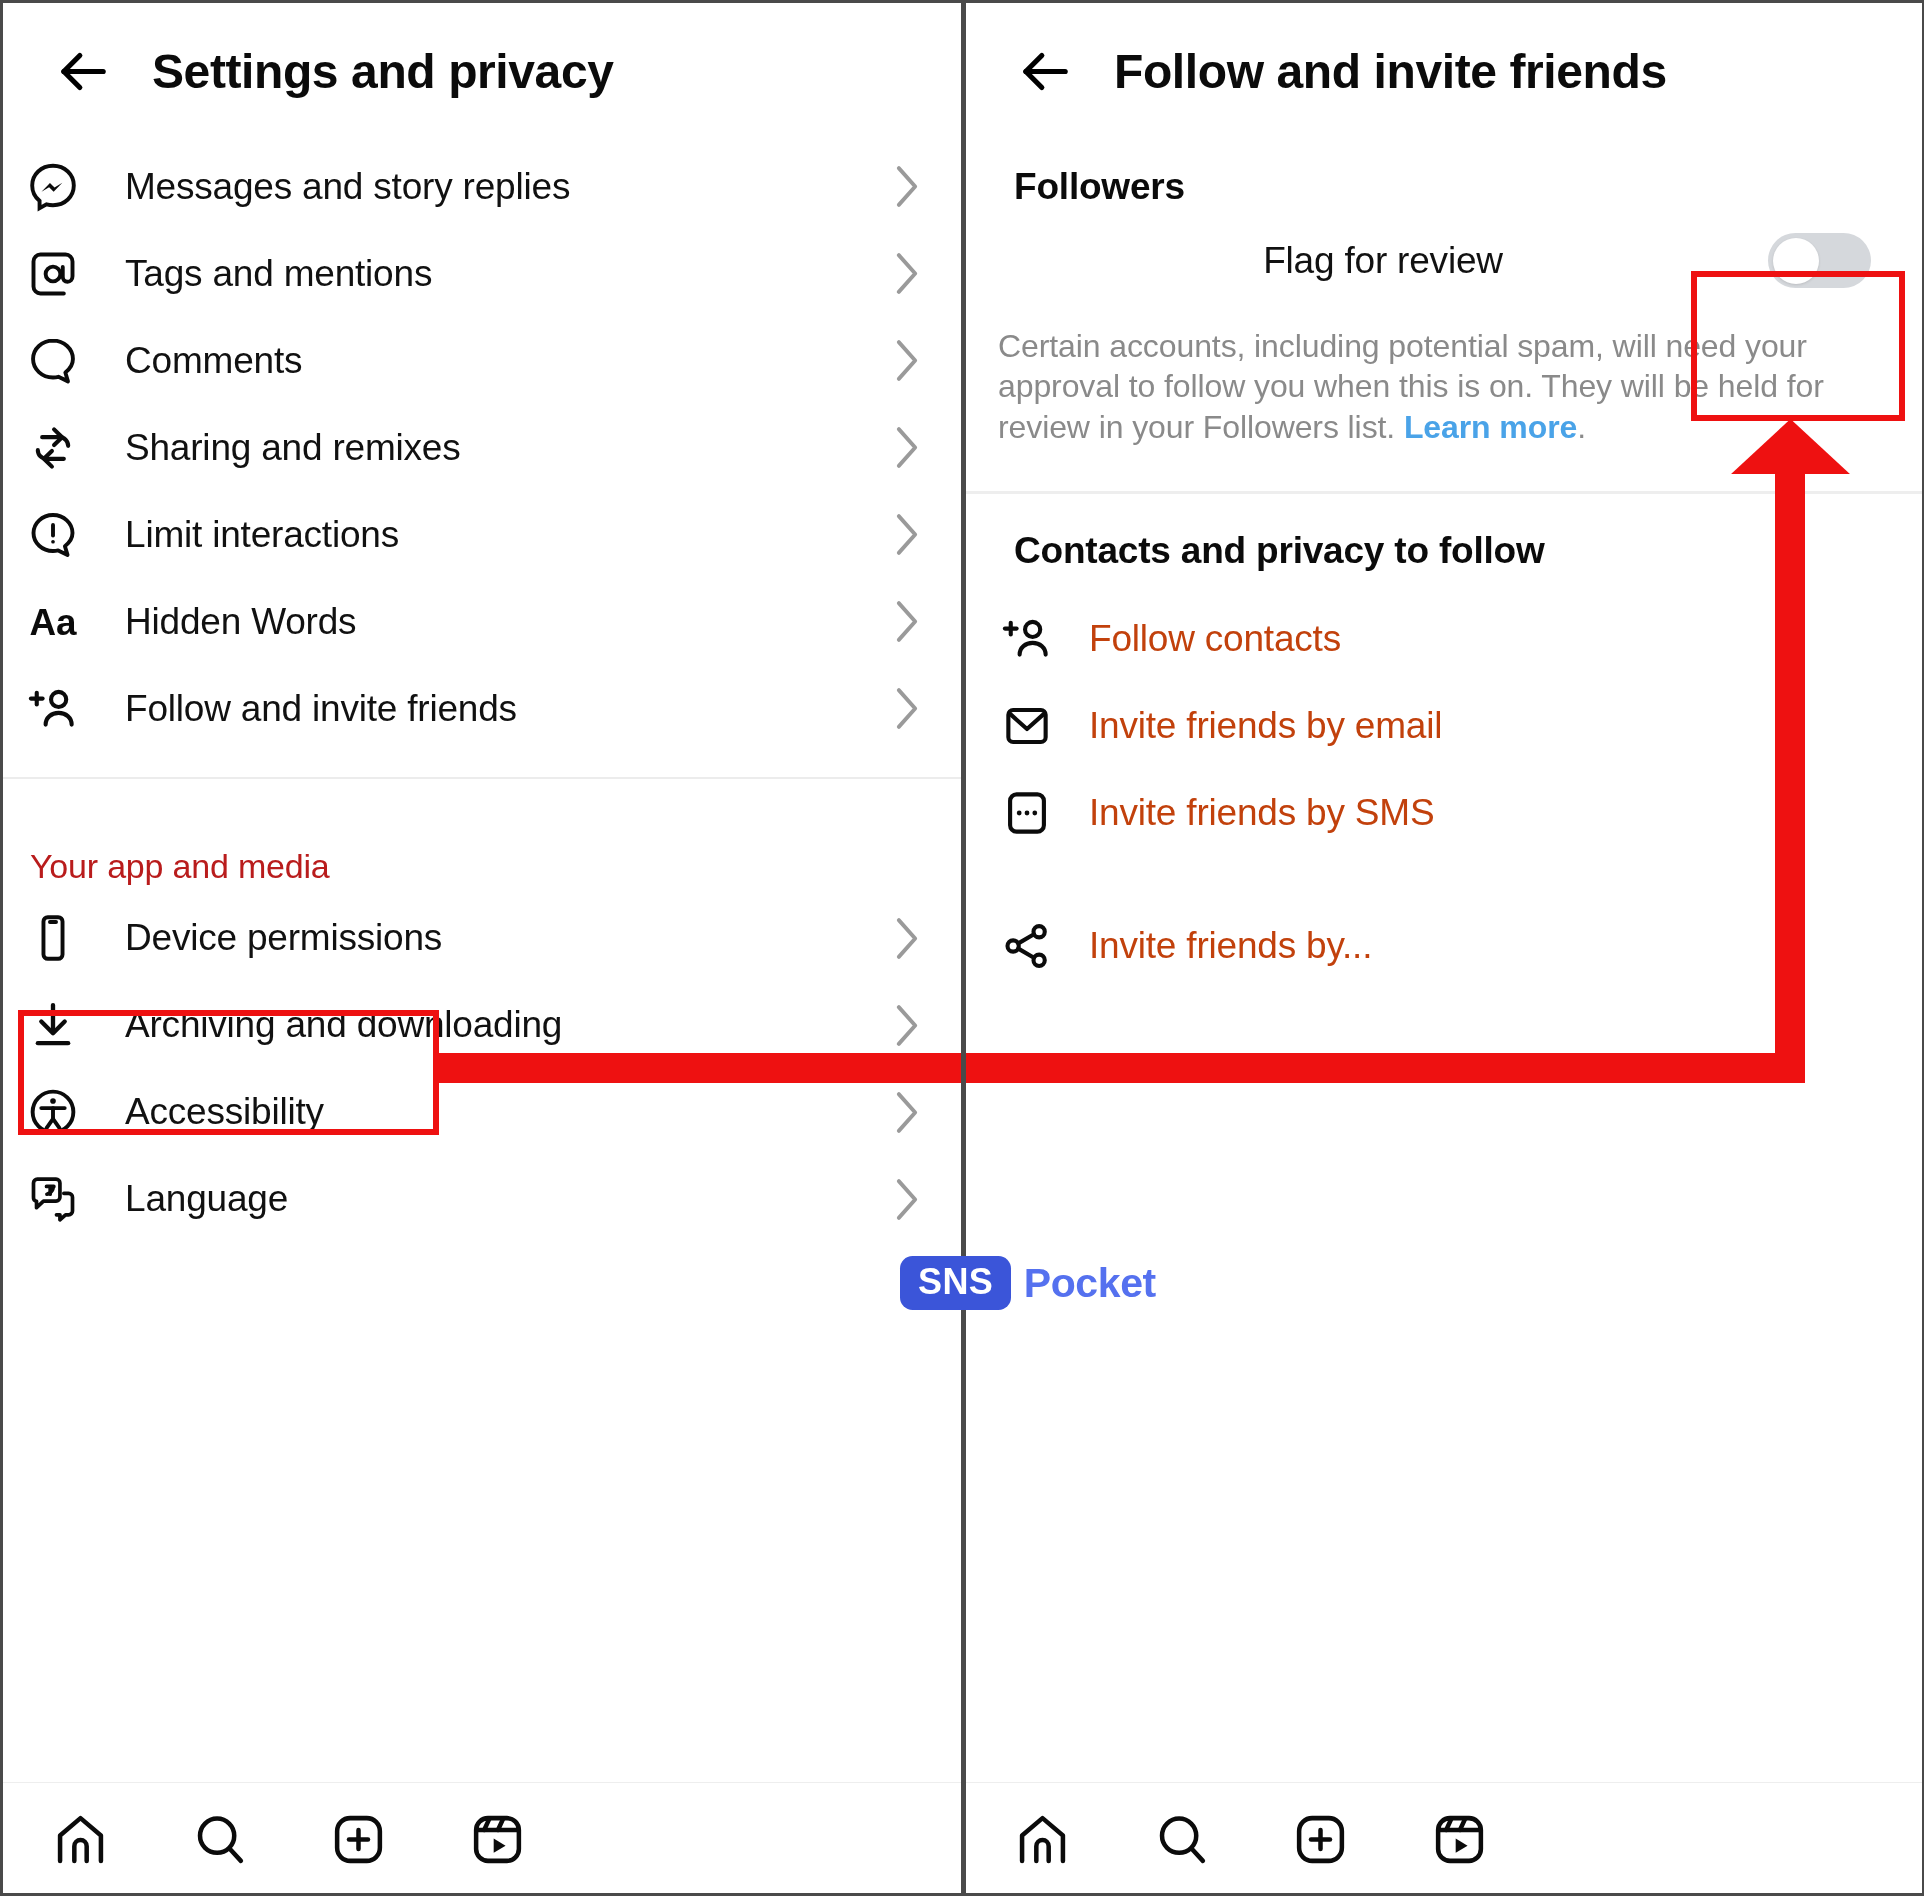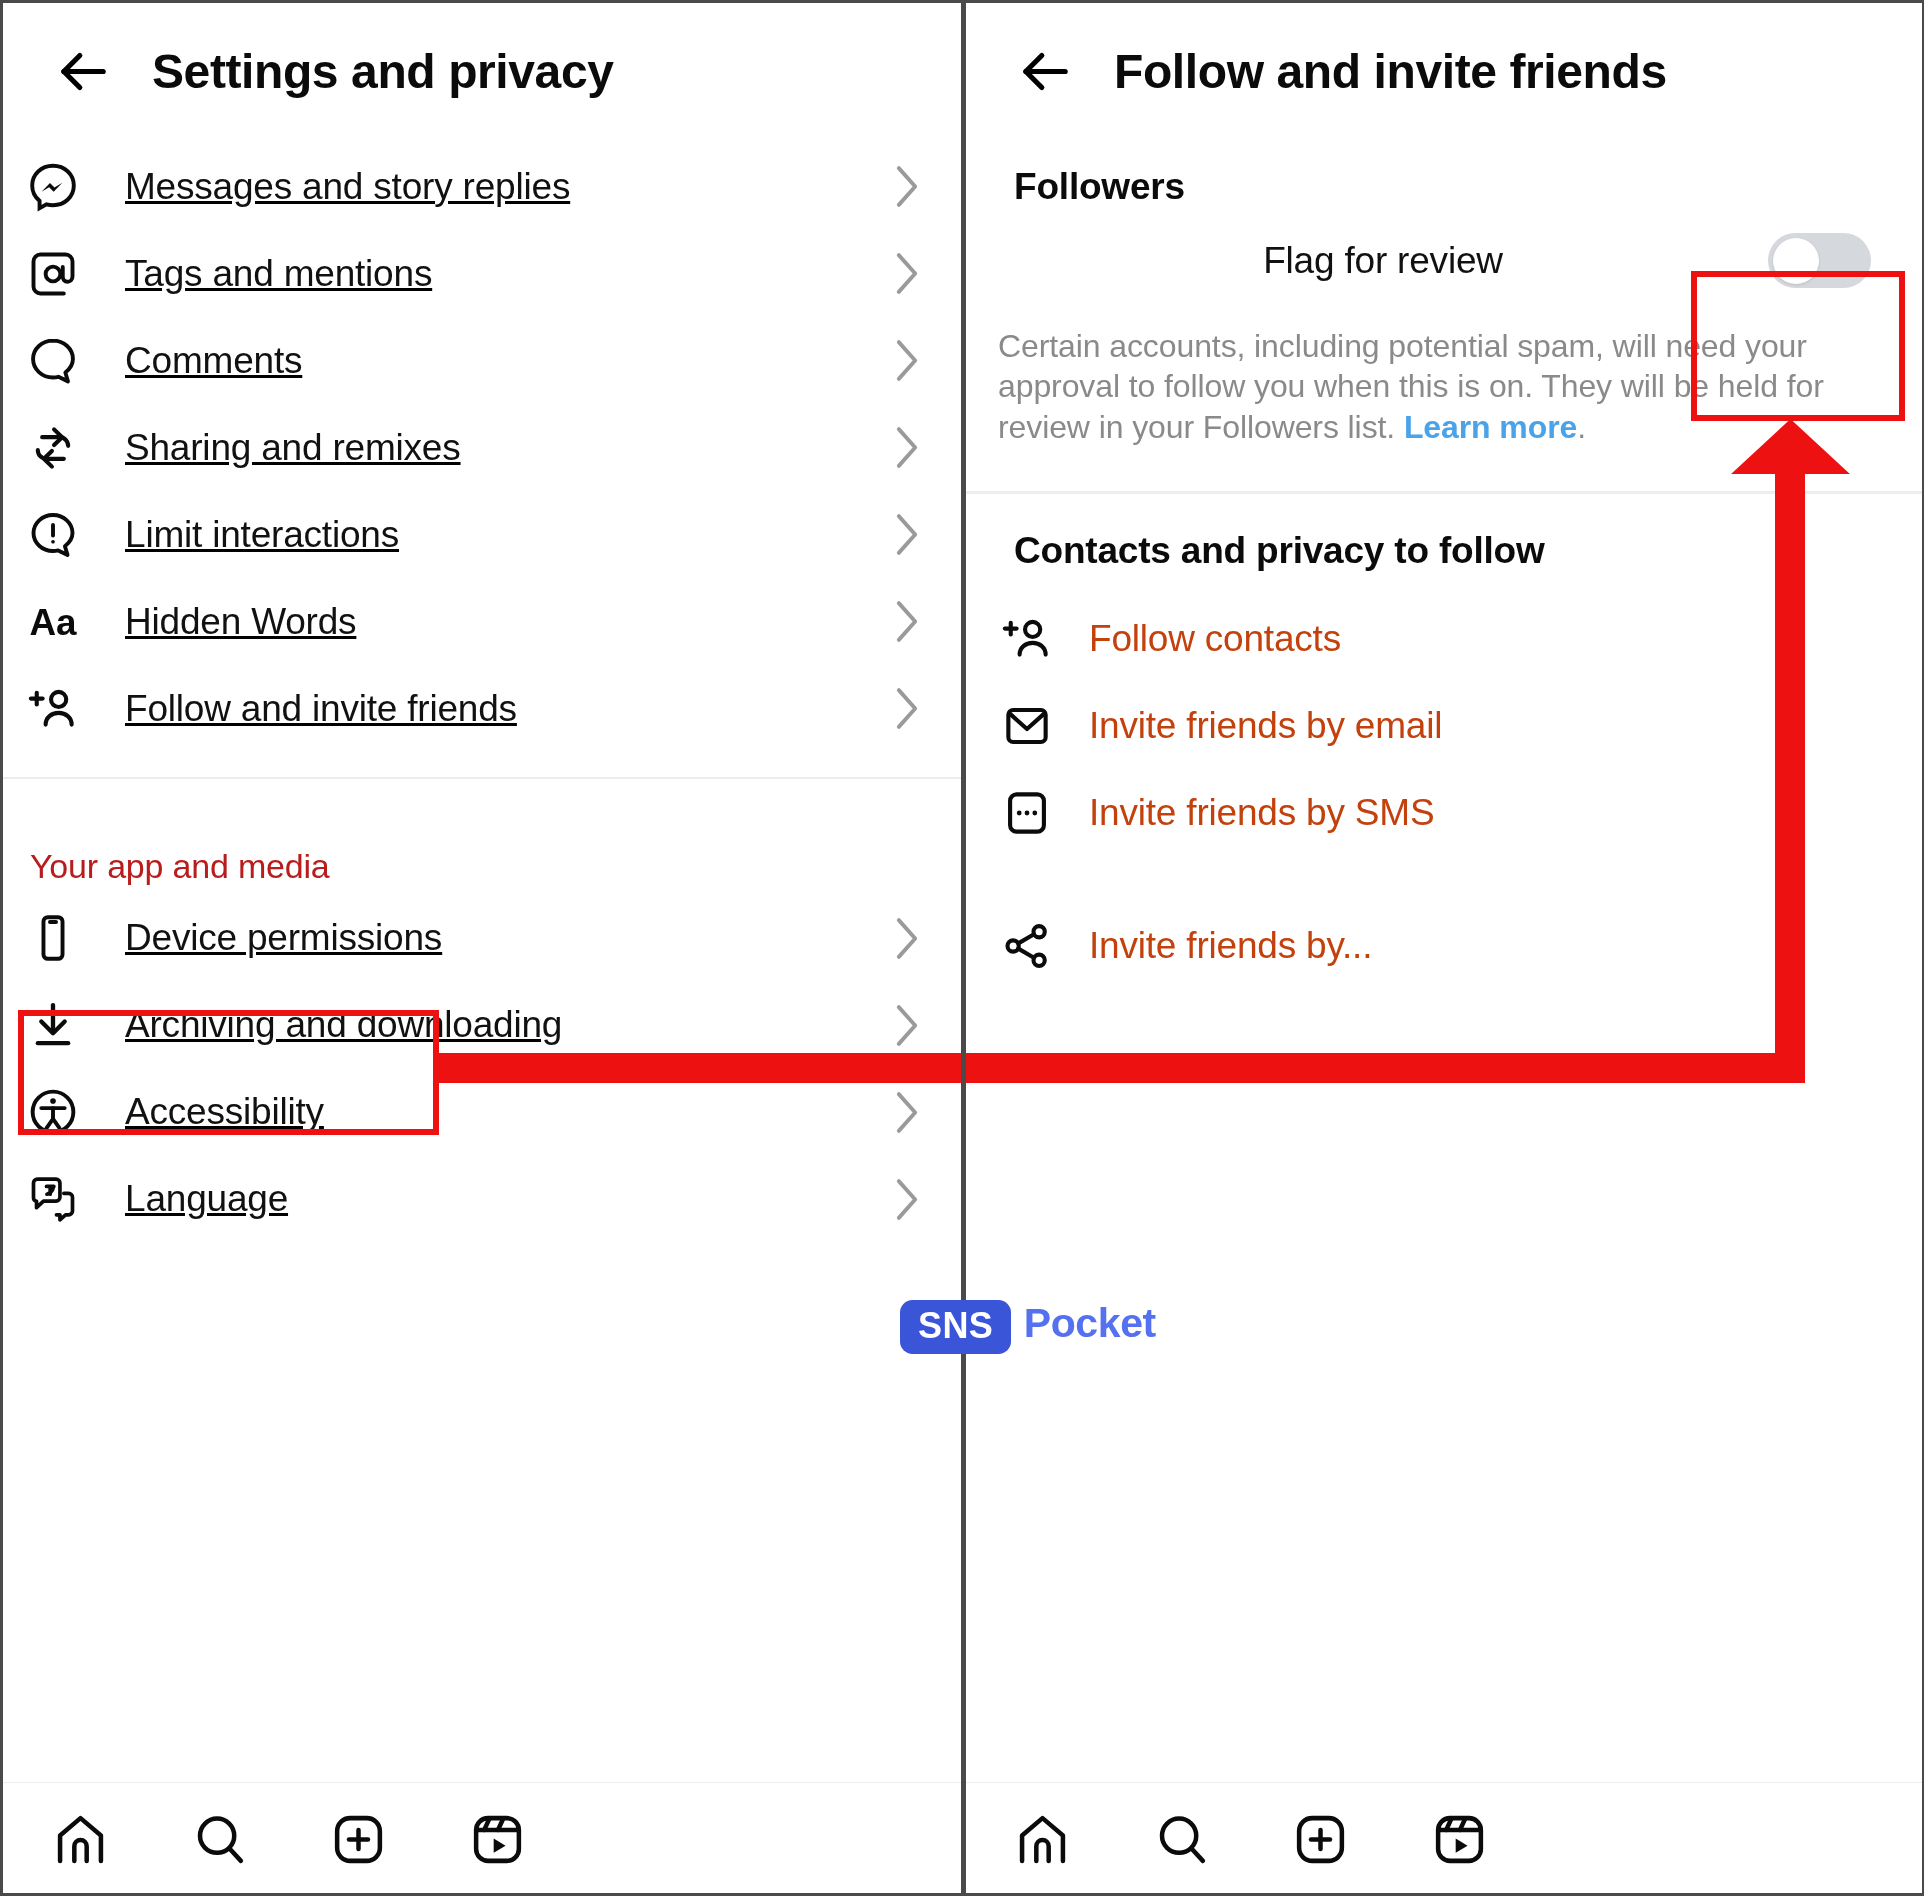--- a/index.html
+++ b/index.html
@@ -68,21 +68,20 @@
 
   
   .settings-list { position: relative; }
   .srow {
     position: relative;
     display: flex;
     align-items: center;
     height: 87px;
     padding: 0 39px 0 27px;
     cursor: pointer;
-    text-decoration: underline;
   }
   .srow .sicon {
     width: 59px; height: 59px;
     flex: 0 0 59px;
     display: flex; align-items: center; justify-content: flex-start;
     color: #0b0b0b;
   }
   .srow .sicon svg { width: 52px; height: 52px; display: block; }
   .srow .slabel {
     flex: 1 1 auto;
@@ -219,22 +218,23 @@
   .anno { position: absolute; z-index: 50; pointer-events: none; }
   .hl-box {
     border: 6.2px solid #ee1111;
     background: transparent;
   }
   .red-bar { background: #ee1111; }
 
   .watermark {
     position: absolute;
     z-index: 58;
-    left: 900px; top: 1300px;
+    left: 900px; top: 1256px;
     display: flex;
+    align-items: center;
     gap: 12.5px;
   }
   .wm-badge {
     background: #3b55d9;
     color: #ffffff;
     font-size: 36px;
     font-weight: bold;
     border-radius: 12.5px;
     padding: 5.3px 18px 7.1px 18px;
     letter-spacing: 0.4px;

